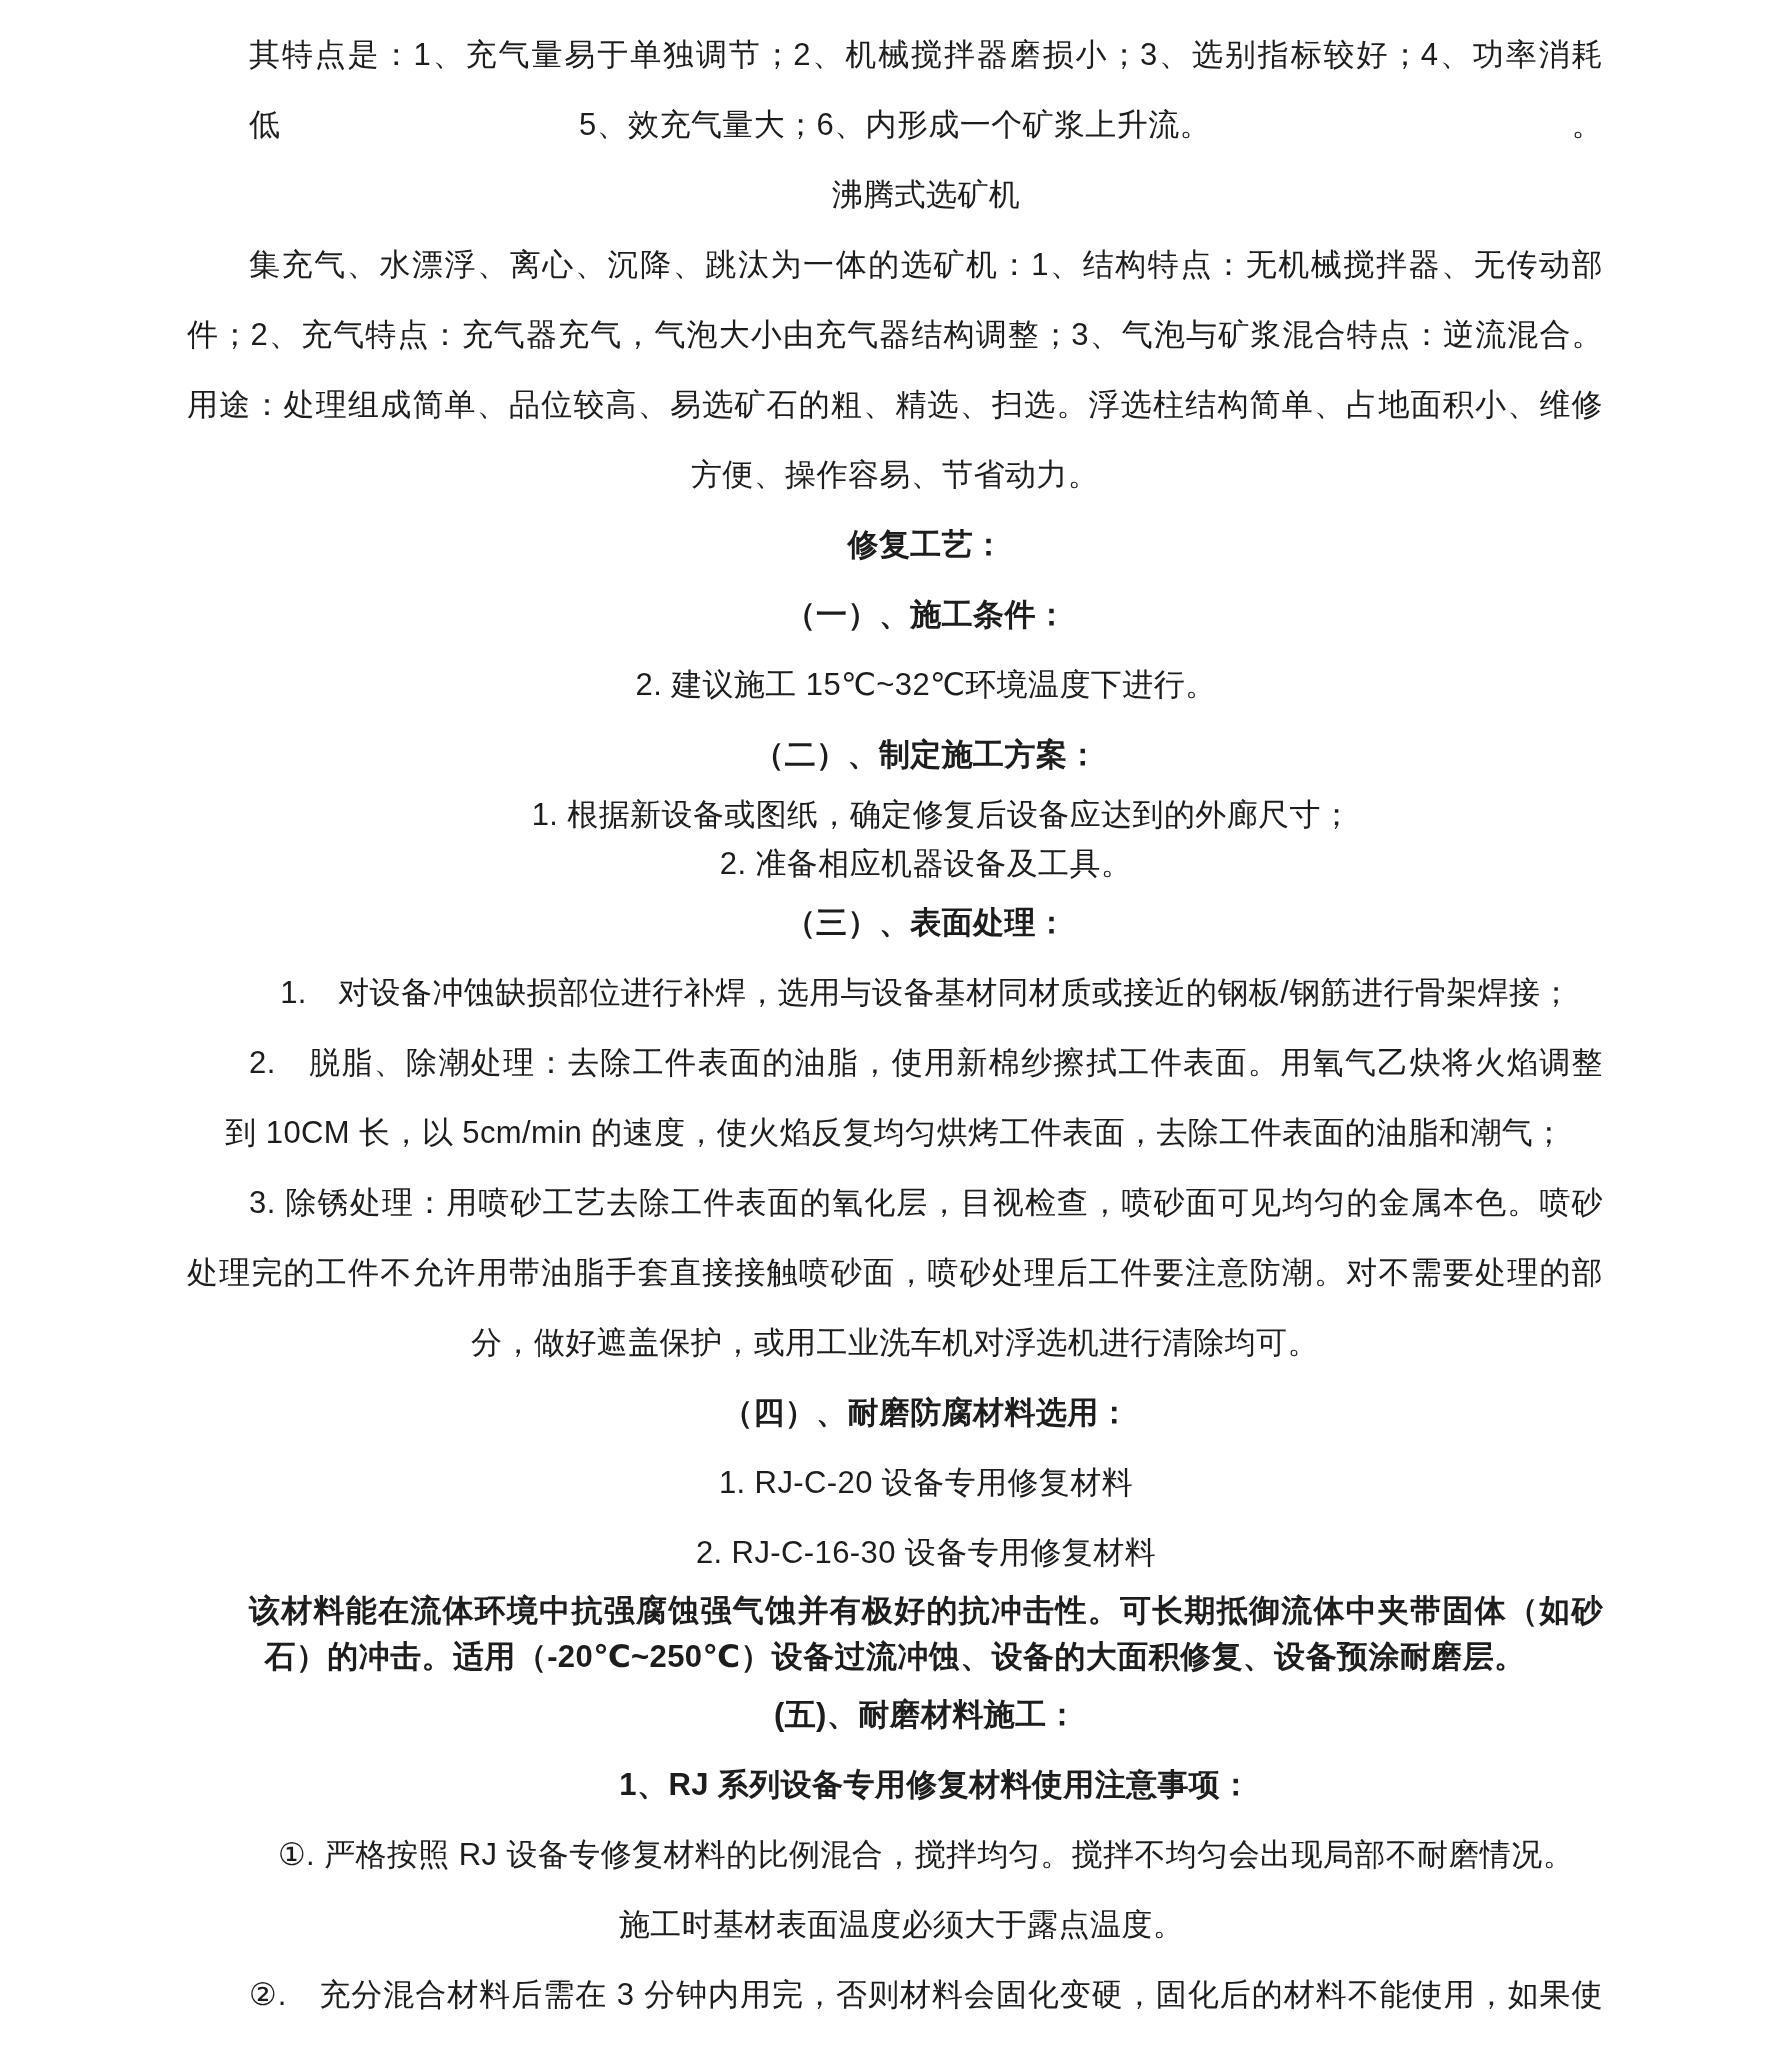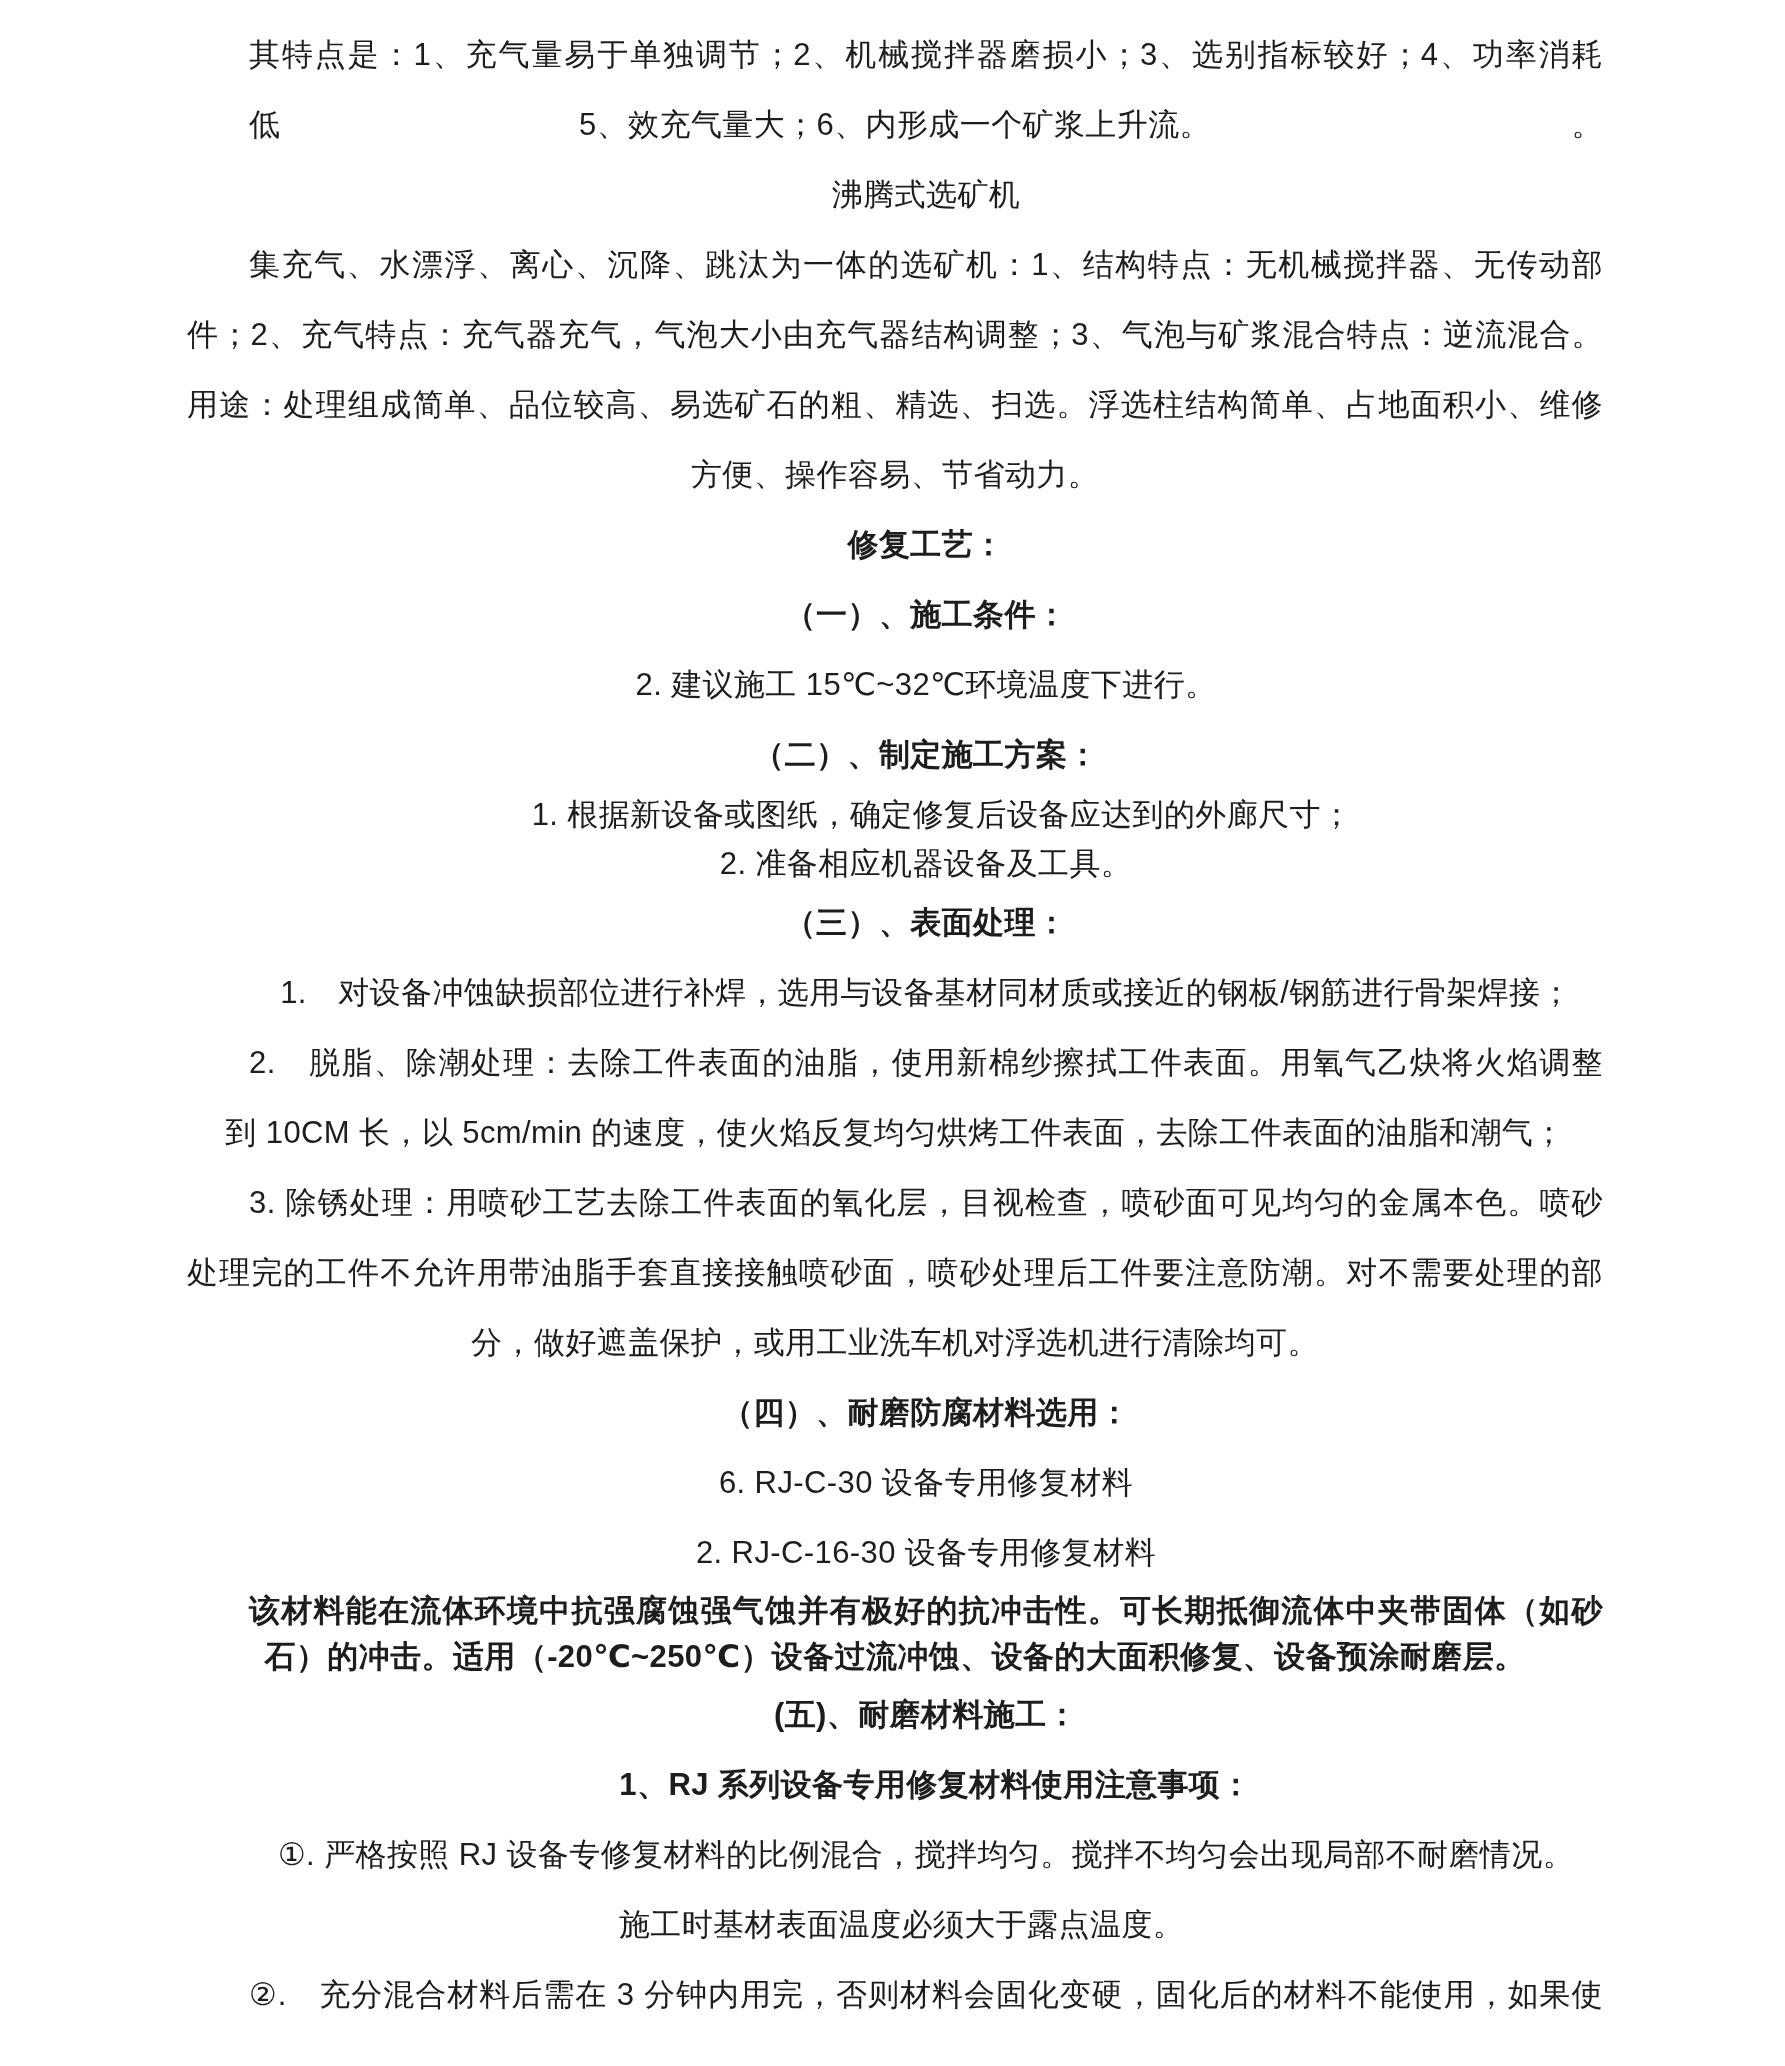--- a/index.html
+++ b/index.html
@@ -57,21 +57,21 @@
   <div class="ln ind3 h68">1. 根据新设备或图纸，确定修复后设备应达到的外廊尺寸；</div>
   <div class="ln ind h68">2. 准备相应机器设备及工具。</div>
   <div class="ln ind bold">（三）、表面处理：</div>
   <div class="ln ind">1.　对设备冲蚀缺损部位进行补焊，选用与设备基材同材质或接近的钢板/钢筋进行骨架焊接；</div>
   <div class="ln ind just">2.　脱脂、除潮处理：去除工件表面的油脂，使用新棉纱擦拭工件表面。用氧气乙炔将火焰调整</div>
   <div class="ln">到 10CM 长，以 5cm/min 的速度，使火焰反复均匀烘烤工件表面，去除工件表面的油脂和潮气；</div>
   <div class="ln ind just">3. 除锈处理：用喷砂工艺去除工件表面的氧化层，目视检查，喷砂面可见均匀的金属本色。喷砂</div>
   <div class="ln just">处理完的工件不允许用带油脂手套直接接触喷砂面，喷砂处理后工件要注意防潮。对不需要处理的部</div>
   <div class="ln">分，做好遮盖保护，或用工业洗车机对浮选机进行清除均可。</div>
   <div class="ln ind bold">（四）、耐磨防腐材料选用：</div>
-  <div class="ln ind">6. RJ-C-30 设备专用修复材料</div>
+  <div class="ln ind">1. RJ-C-20 设备专用修复材料</div>
   <div class="ln ind">2. RJ-C-16-30 设备专用修复材料</div>
   <div class="ln ind h64 just">该材料能在流体环境中抗强腐蚀强气蚀并有极好的抗冲击性。可长期抵御流体中夹带固体（如砂</div>
   <div class="ln h64">石）的冲击。适用（-20℃~250℃）设备过流冲蚀、设备的大面积修复、设备预涂耐磨层。</div>
   <div class="ln ind bold">(五)、耐磨材料施工：</div>
   <div class="ln indbig bold">1、RJ 系列设备专用修复材料使用注意事项：</div>
   <div class="ln ind">①. 严格按照 RJ 设备专修复材料的比例混合，搅拌均匀。搅拌不均匀会出现局部不耐磨情况。</div>
   <div class="ln indhalf">施工时基材表面温度必须大于露点温度。</div>
   <div class="ln ind just">②.　充分混合材料后需在 3 分钟内用完，否则材料会固化变硬，固化后的材料不能使用，如果使</div>
 </div>
 

